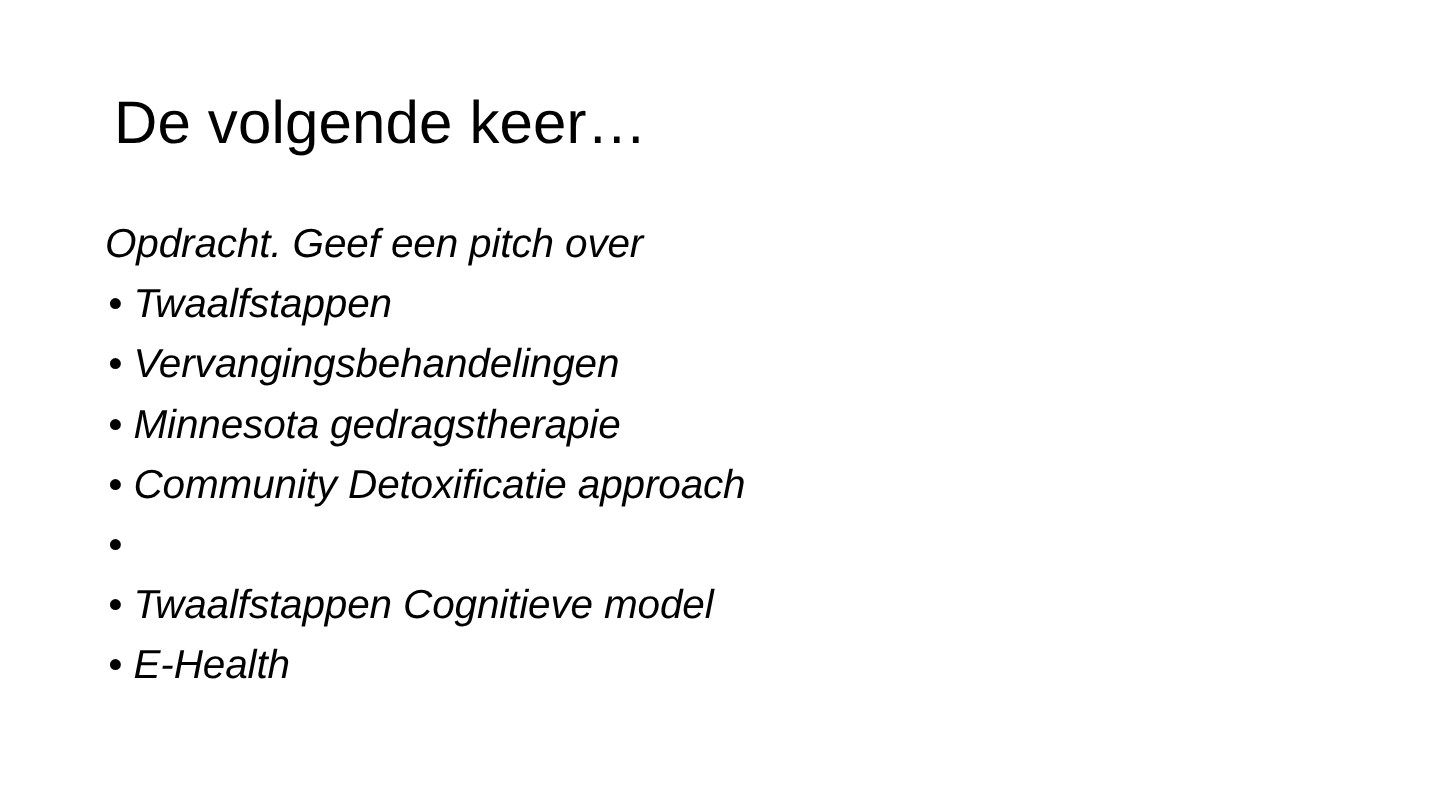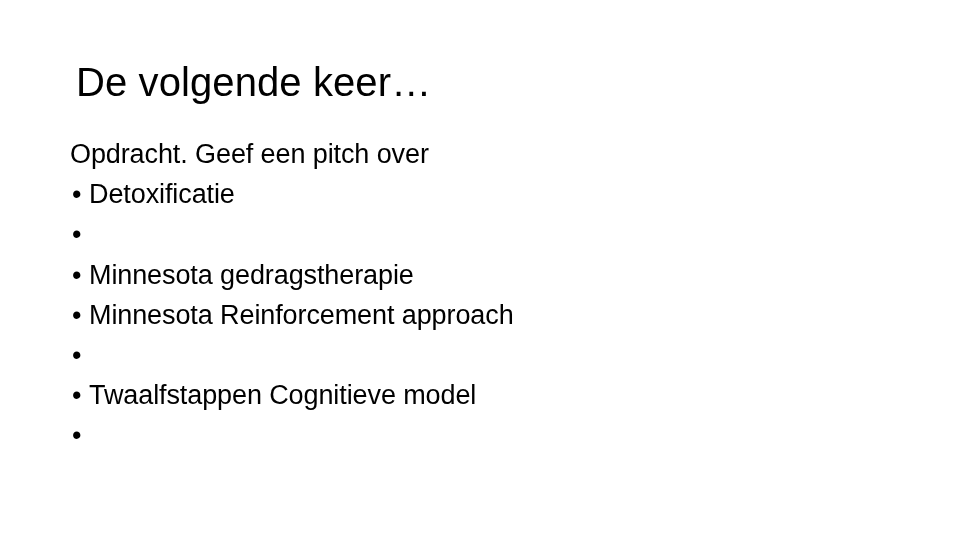--- a/index.html
+++ b/index.html
@@ -24,22 +24,23 @@
     font-size: 40px;
     line-height: 48px;
     font-weight: 300;
     letter-spacing: 0.1px;
     color: #000000;
     white-space: nowrap;
   }
   .body-block {
     position: absolute;
     left: 68px;
-    top: 134px;
+    top: 142px;
     width: 830px;
+    font-style: italic;
   }
   .body-line {
     font-size: 27px;
     line-height: 40.2px;
     font-weight: 400;
     color: #000000;
     white-space: nowrap;
     letter-spacing: -0.1px;
   }
   .body-line.lead {
@@ -72,44 +73,46 @@
 <div class="slide">
 
   <div class="slide-title">De volgende keer…</div>
 
   <div class="body-block">
 
     <div class="body-line lead">Opdracht. Geef een pitch over</div>
 
     <div class="bullet-line">
       <span class="bullet-mark">•</span>
-      <span class="bullet-text">Detoxificatie</span>
+      <span class="bullet-text">Twaalfstappen</span>
     </div>
 
     <div class="bullet-line">
       <span class="bullet-mark">•</span>
+      <span class="bullet-text">Vervangingsbehandelingen</span>
     </div>
 
     <div class="bullet-line">
       <span class="bullet-mark">•</span>
       <span class="bullet-text">Minnesota gedragstherapie</span>
     </div>
 
     <div class="bullet-line">
       <span class="bullet-mark">•</span>
-      <span class="bullet-text">Minnesota Reinforcement approach</span>
+      <span class="bullet-text">Community Detoxificatie approach</span>
     </div>
 
     <div class="bullet-line">
       <span class="bullet-mark">•</span>
     </div>
 
     <div class="bullet-line">
       <span class="bullet-mark">•</span>
       <span class="bullet-text">Twaalfstappen Cognitieve model</span>
     </div>
 
     <div class="bullet-line">
       <span class="bullet-mark">•</span>
+      <span class="bullet-text">E-Health</span>
     </div>
 
   </div>
 </div>
 
 </body></html>

